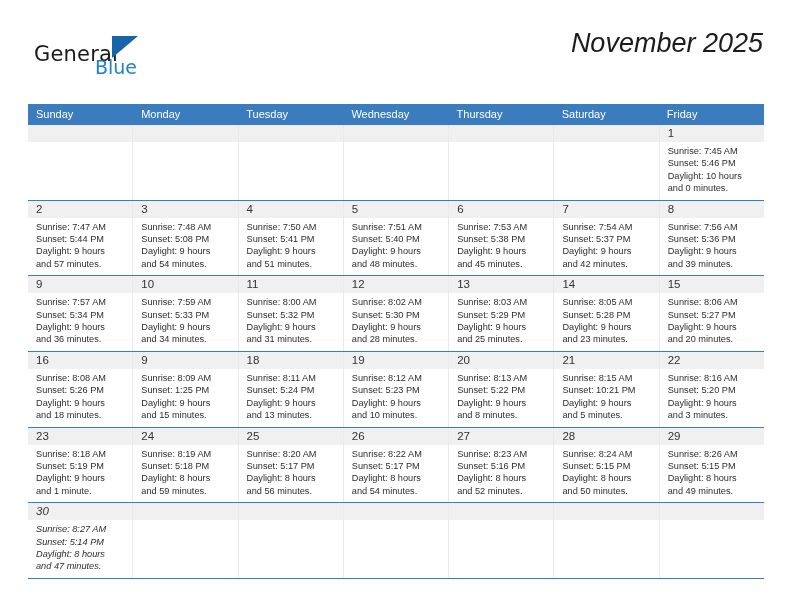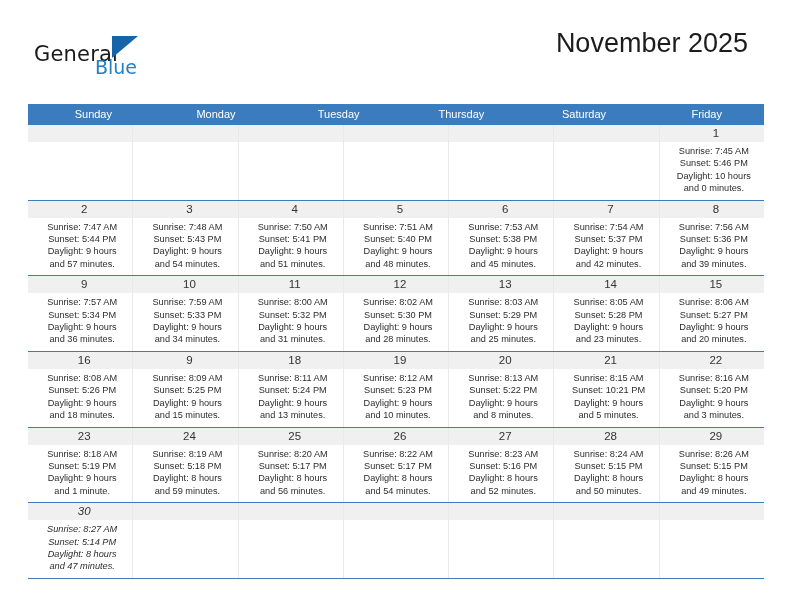--- a/index.html
+++ b/index.html
@@ -58,23 +58,24 @@
     position: absolute;
     left: 61px;
     top: 22px;
     font-size: 19px;
     color: #2081c8;
     font-family: "DejaVu Sans", sans-serif;
   }
 
   .title-block {
     position: absolute;
-    right: 16px;
+    right: 1px;
     top: 0;
     text-align: center;
+    font-style: italic;
   }
   .cal-title {
     font-size: 27px;
     color: #1c1c1c;
     line-height: 34px;
     white-space: nowrap;
   }
   .cal-subtitle {
     font-size: 14.5px;
     color: #2b2b2b;
@@ -82,21 +83,20 @@
     margin-top: 4px;
     white-space: nowrap;
   }
 
   
   .calendar {
     position: absolute;
     left: 28px;
     top: 104px;
     width: 736px;
-    text-align: center;
   }
   .weekdays {
     display: flex;
     background: #3a7cbe;
     height: 21px;
   }
   .weekday {
     flex: 1 1 0;
     color: #ffffff;
     font-size: 11px;
@@ -170,20 +170,21 @@
     <div class="title-block">
       <div class="cal-title">November 2025</div>
     </div>
   </div>
 
   <div class="calendar">
     <div class="weekdays">
         <div class="weekday">Sunday</div>
         <div class="weekday">Monday</div>
         <div class="weekday">Tuesday</div>
+        <div class="weekday">Wednesday</div>
         <div class="weekday">Thursday</div>
         <div class="weekday">Saturday</div>
         <div class="weekday">Friday</div>
       </div>
     <div id="weeks-container">
         <div class="week">
           <div class="day empty">
             <div class="daynum"></div>
             <div class="lines">
               <div>&nbsp;</div>
@@ -254,21 +255,21 @@
               <div>Sunrise: 7:47 AM</div>
               <div>Sunset: 5:44 PM</div>
               <div>Daylight: 9 hours</div>
               <div>and 57 minutes.</div>
             </div>
           </div>
           <div class="day">
             <div class="daynum">3</div>
             <div class="lines">
               <div>Sunrise: 7:48 AM</div>
-              <div>Sunset: 5:43 PM</div>
+              <div>Sunset: 5:08 PM</div>
               <div>Daylight: 9 hours</div>
               <div>and 54 minutes.</div>
             </div>
           </div>
           <div class="day">
             <div class="daynum">4</div>
             <div class="lines">
               <div>Sunrise: 7:50 AM</div>
               <div>Sunset: 5:41 PM</div>
               <div>Daylight: 9 hours</div>
@@ -384,21 +385,21 @@
               <div>Sunrise: 8:08 AM</div>
               <div>Sunset: 5:26 PM</div>
               <div>Daylight: 9 hours</div>
               <div>and 18 minutes.</div>
             </div>
           </div>
           <div class="day">
             <div class="daynum">9</div>
             <div class="lines">
               <div>Sunrise: 8:09 AM</div>
-              <div>Sunset: 5:25 PM</div>
+              <div>Sunset: 1:25 PM</div>
               <div>Daylight: 9 hours</div>
               <div>and 15 minutes.</div>
             </div>
           </div>
           <div class="day">
             <div class="daynum">18</div>
             <div class="lines">
               <div>Sunrise: 8:11 AM</div>
               <div>Sunset: 5:24 PM</div>
               <div>Daylight: 9 hours</div>

